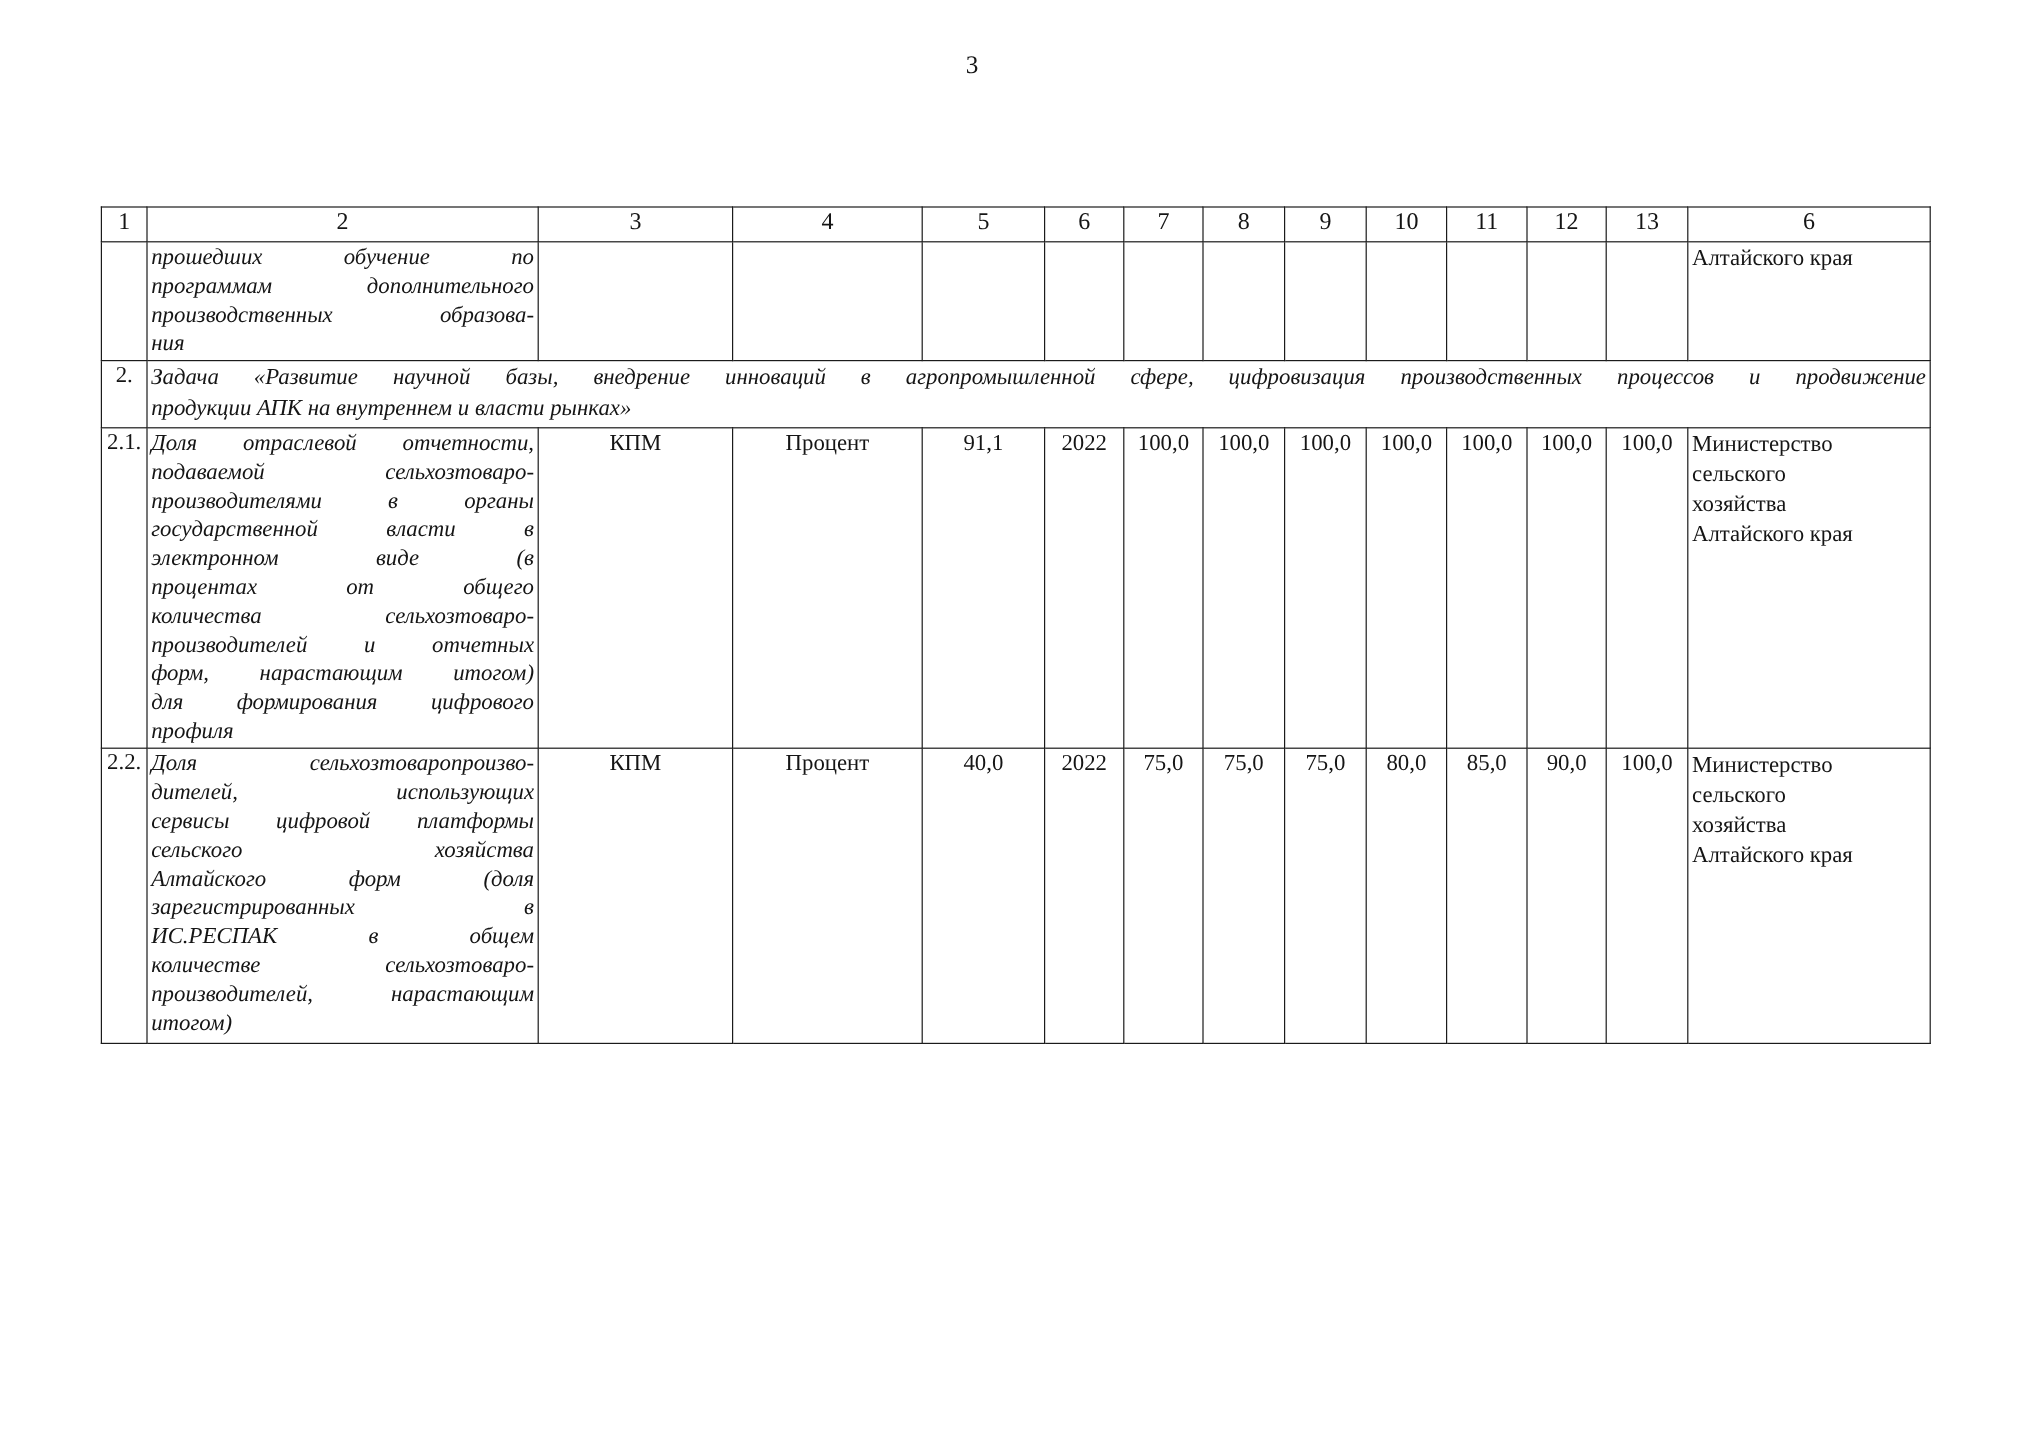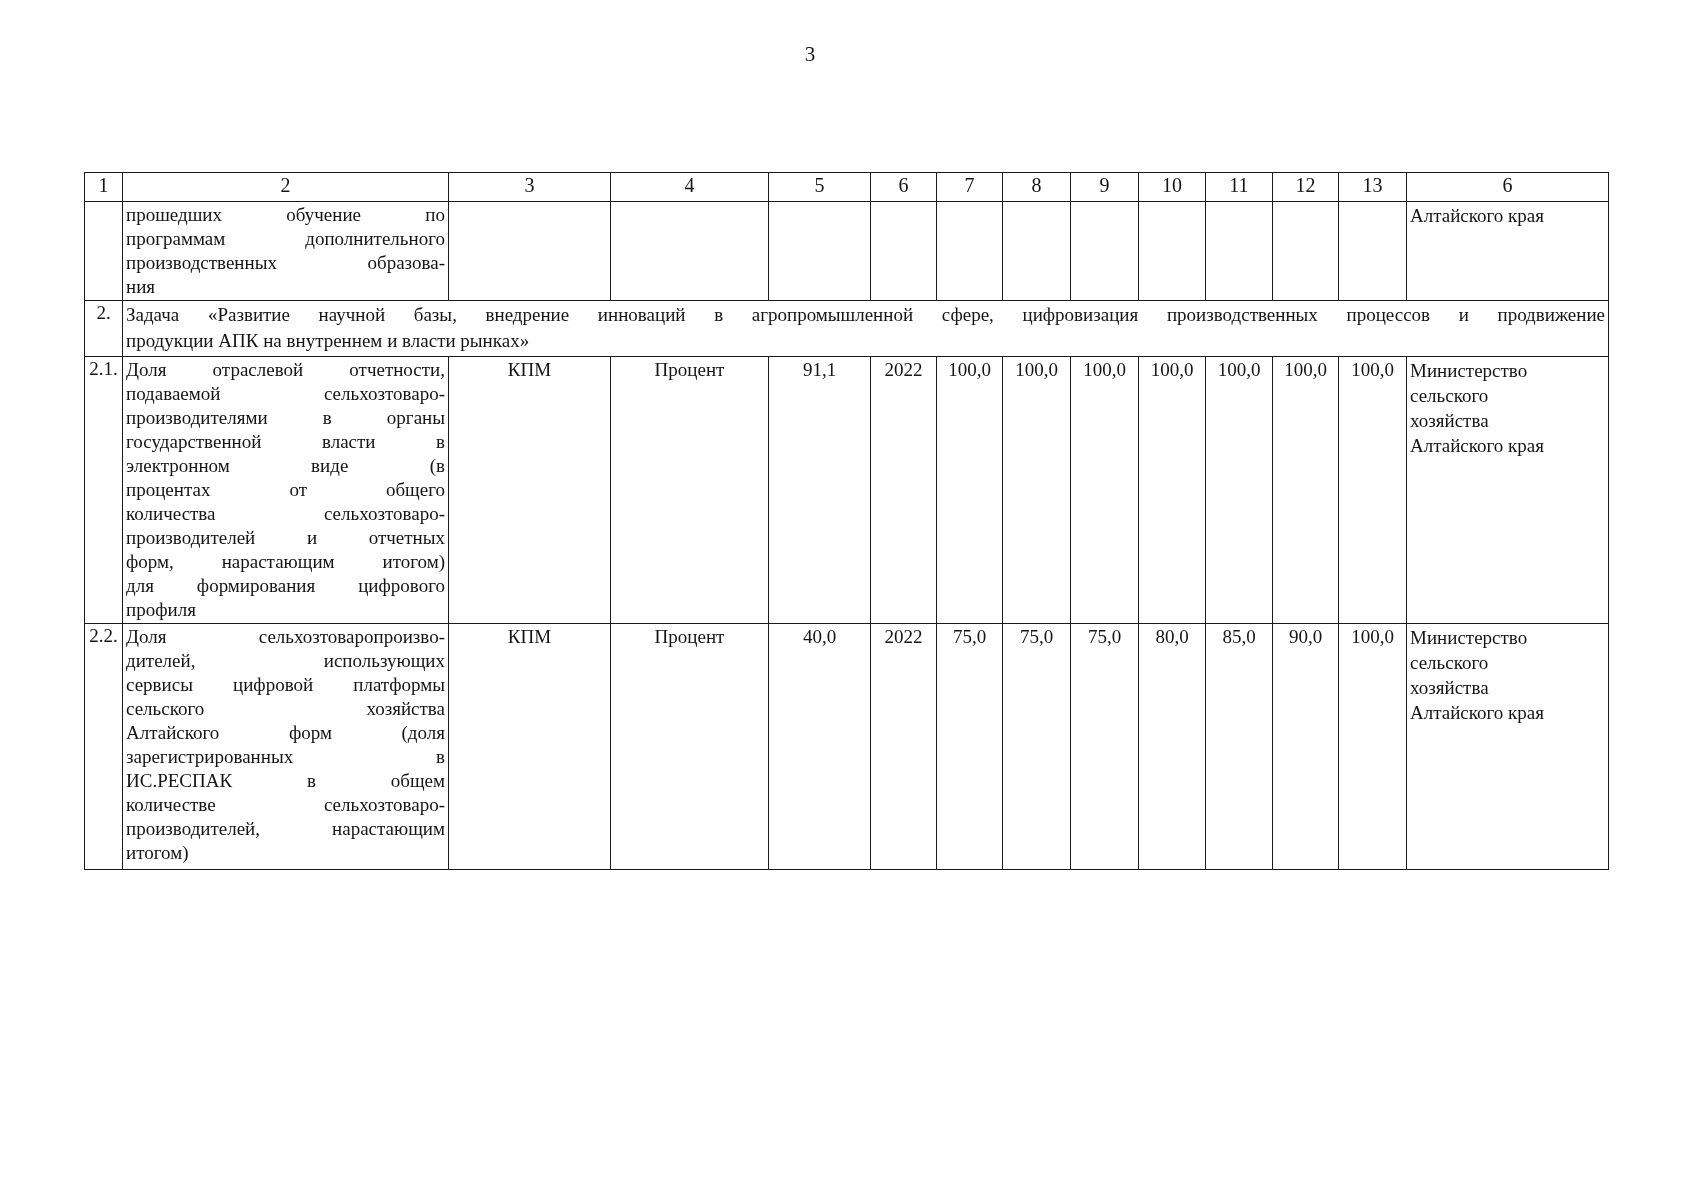--- a/index.html
+++ b/index.html
@@ -46,26 +46,27 @@
     padding: 0 0 2px 0;
   }
   td.num-col { text-align: center; padding: 1px 1px; }
   td.center { text-align: center; }
   td.indicator { padding: 1px 2px; }
   .jl {
     line-height: 24px;
     text-align: justify;
     text-align-last: justify;
     white-space: nowrap;
+    font-style: italic;
   }
   .jl.last { text-align-last: left; }
   td.exec { padding: 1px 2px 1px 5px; margin-top: 32px; }
   .exec-line { line-height: 25px; white-space: nowrap; }
   .task-cell { padding: 2px 4px; }
-  .task-line { line-height: 26px; }
+  .task-line { line-height: 26px; font-style: italic; }
   .task-line.l1 { text-align: justify; text-align-last: justify; white-space: nowrap; }
   .val { line-height: 24px; }
 </style>
 </head>
 <body>
 
 <div class="page">
 
   <div class="page-number">3</div>
 

